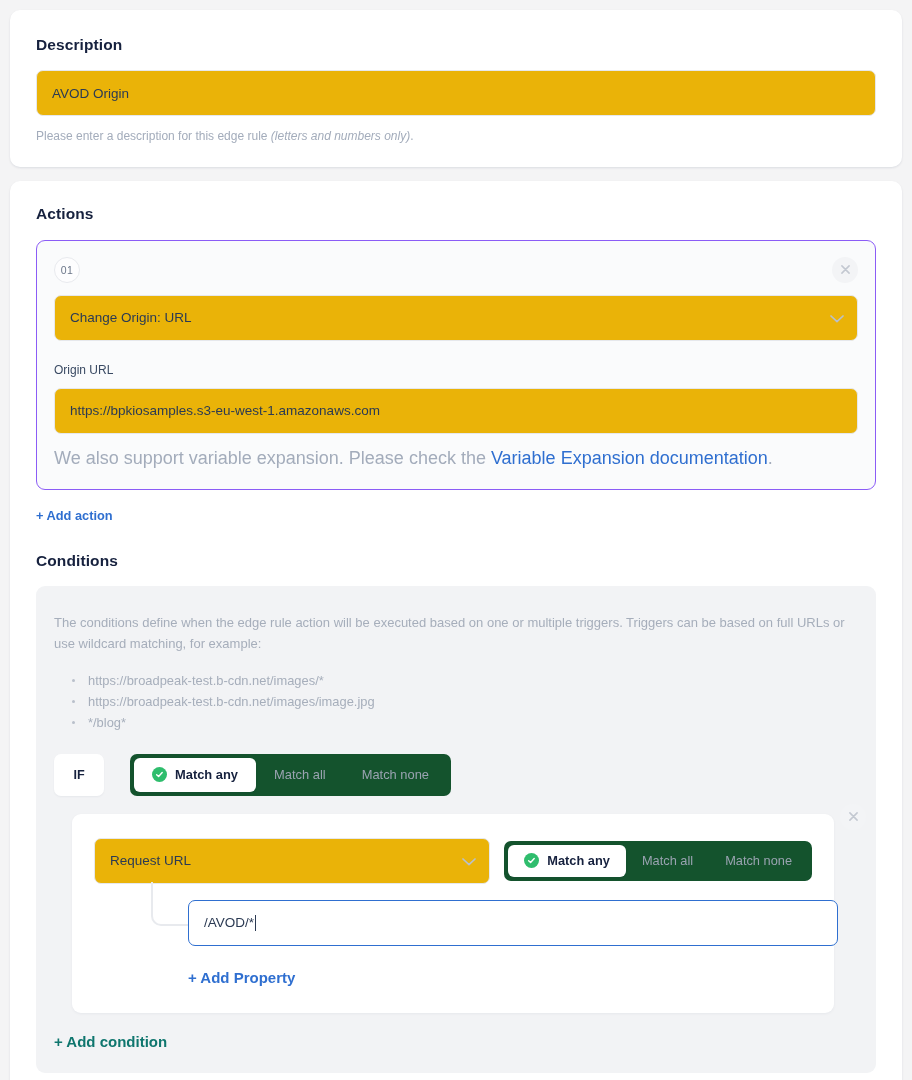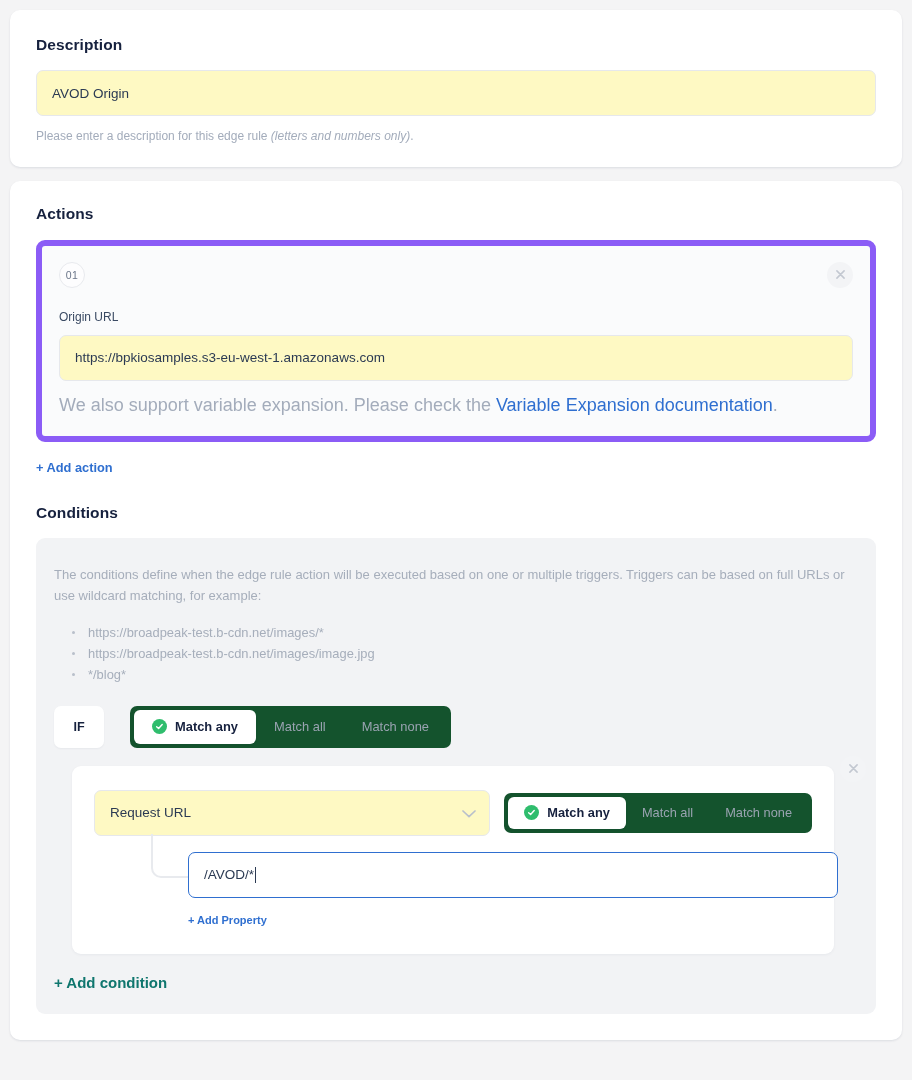--- a/index.html
+++ b/index.html
@@ -41,21 +41,21 @@
   }
 
   .text-input {
     display: block;
     width: 100%;
     height: 46px;
     margin-top: 16px;
     padding: 0 15px;
     border: 1px solid #e6e8ec;
     border-radius: 7px;
-    background: #fef9c3;
+    background: #eab308;
     font-family: "Liberation Sans", sans-serif;
     font-size: 13.5px;
     color: #2b3a53;
     outline: none;
   }
   .text-input::placeholder { color: #b7bfcc; }
 
   .helper {
     margin-top: 13px;
     font-size: 12px;
@@ -70,21 +70,21 @@
 
   
   #actions-card {
     margin-top: 14px;
     padding: 24px 26px 26px 26px;
   }
 
   #actions-heading { margin-bottom: 17px; }
 
   .action-box {
-    border: 6px solid #8b5cf6;
+    border: 1px solid #8b5cf6;
     border-radius: 9px;
     background: #fafbfc;
     padding: 16px 17px 20px 17px;
     position: relative;
   }
 
   .action-box-head {
     display: flex;
     align-items: center;
     justify-content: space-between;
@@ -305,22 +305,22 @@
   .caret {
     display: inline-block;
     width: 1px;
     height: 16px;
     background: #2b3a53;
     margin-left: 1px;
   }
 
   #add-property-link {
     display: inline-block;
-    margin: 16px 0 0 94px;
-    font-size: 11px;
+    margin: 23px 0 0 94px;
+    font-size: 15px;
     font-weight: bold;
     color: #2f6fd0;
     text-decoration: none;
     cursor: pointer;
   }
 
   #add-condition-link {
     display: inline-block;
     margin: 20px 0 0 0;
     font-size: 15px;
@@ -353,20 +353,28 @@
 
       <div class="close-circle">
         <span>
           <svg width="9" height="9" viewBox="0 0 10 10">
             <path d="M1 1 L9 9 M9 1 L1 9" stroke="#c3c8d1" stroke-width="1.7" stroke-linecap="round"></path>
           </svg>
         </span>
       </div>
     </div>
 
+    <div class="select-box">
+      <input class="text-input" type="text" readonly="" value="Change Origin: URL" style="">
+      <span class="chevron">
+        <svg width="14" height="8" viewBox="0 0 14 8">
+          <path d="M1 1 L7 6.6 L13 1" fill="none" stroke="#b9c0cb" stroke-width="1.7" stroke-linecap="round" stroke-linejoin="round"></path>
+        </svg>
+      </span>
+    </div>
 
     <label class="field-label">Origin URL</label>
 
     <input class="text-input" type="text" style="margin-top: 0px;" value="https://bpkiosamples.s3-eu-west-1.amazonaws.com">
 
     <div class="sub-note">
       <span>We also support variable expansion. Please check the </span><a class="link-inline" href="#">Variable Expansion documentation</a><span>.</span>
     </div>
   </div>
 

